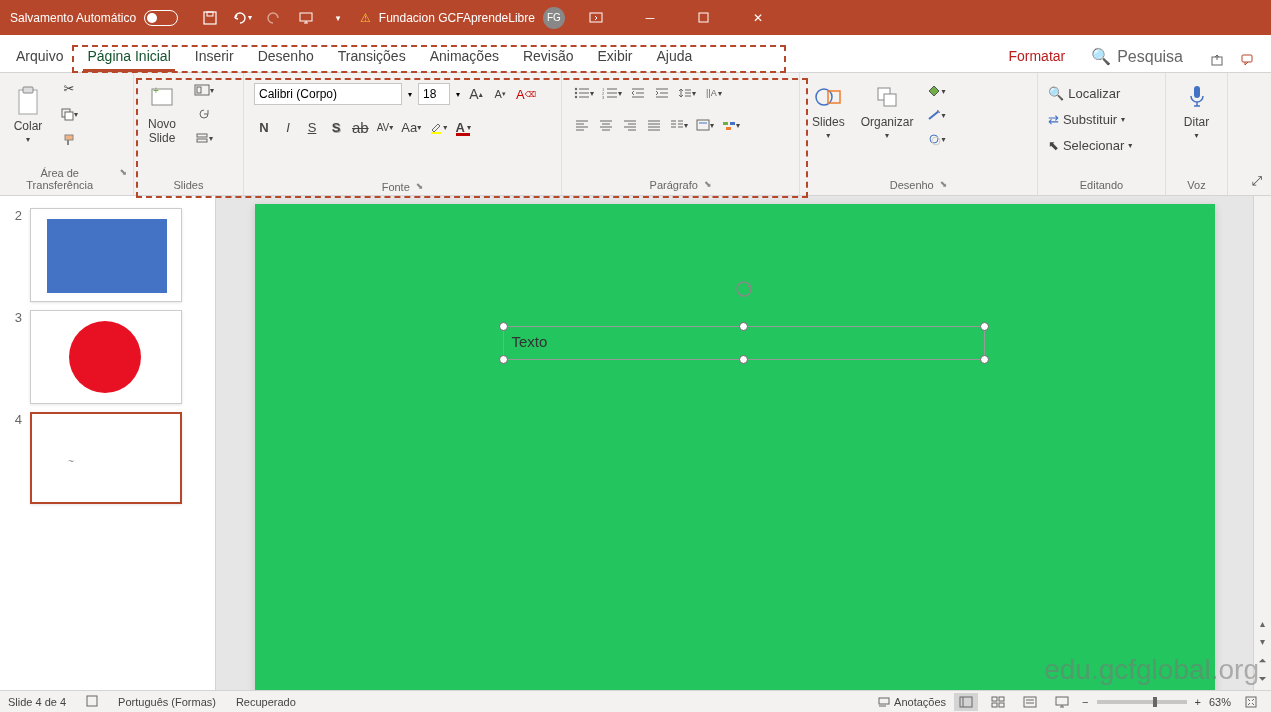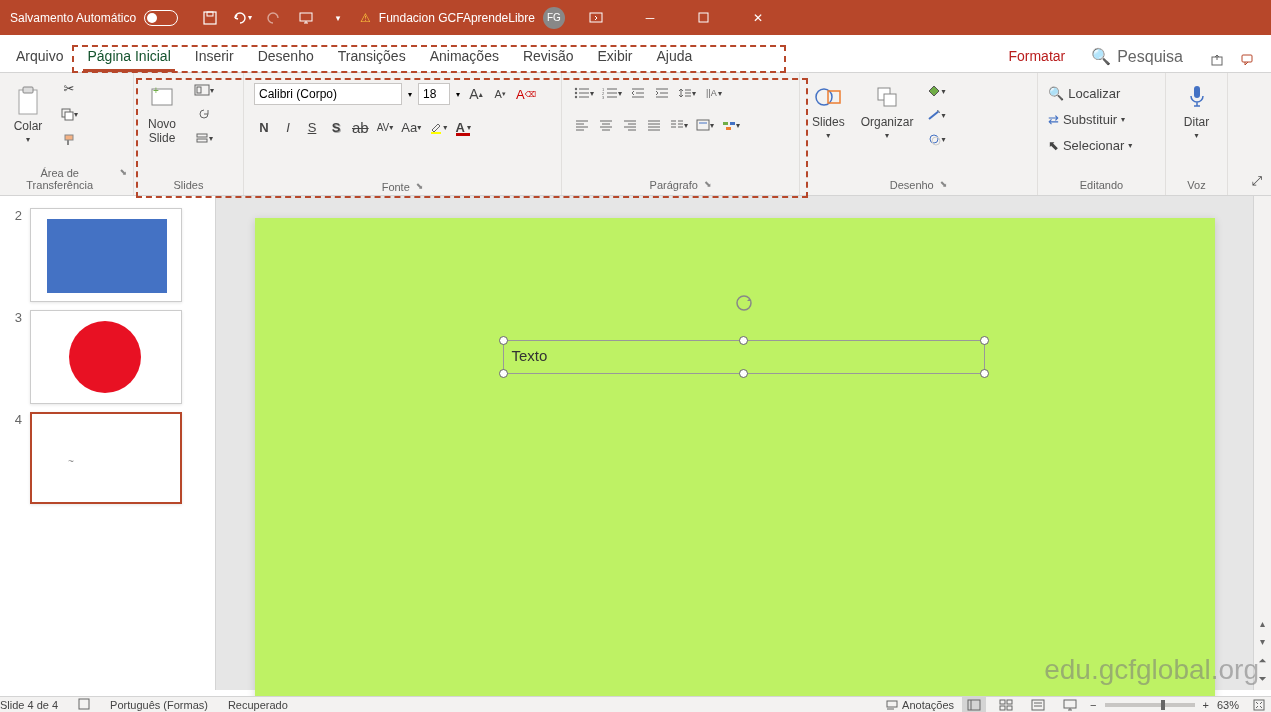--- a/index.html
+++ b/index.html
@@ -50,33 +50,33 @@
 .slide-panel { width: 216px; background: #fff; border-right: 1px solid #d4d4d4; overflow-y: auto; padding: 8px 0; }
 .slide-thumb-row { display: flex; align-items: flex-start; gap: 8px; padding: 4px 8px; }
 .slide-num { font-size: 13px; color: #666; width: 14px; text-align: right; }
 .slide-thumb { width: 152px; height: 94px; background: #fff; border: 1px solid #ccc; box-shadow: 0 1px 3px rgba(0,0,0,0.1); position: relative; }
 .slide-thumb.selected { border: 2px solid #b7472a; }
 .thumb2-rect { position: absolute; top: 10px; left: 16px; width: 120px; height: 74px; background: #4472c4; }
 .thumb3-circle { position: absolute; top: 10px; left: 38px; width: 72px; height: 72px; background: #e81123; border-radius: 50%; }
 .thumb4-dash { position: absolute; top: 42px; left: 36px; font-size: 10px; color: #888; }
 
 .canvas-area { flex: 1; display: flex; justify-content: center; align-items: flex-start; padding-top: 0; position: relative; }
-.slide-canvas { width: 960px; height: 490px; background: #bef264; box-shadow: 0 2px 8px rgba(0,0,0,0.15); position: relative; margin-top: 22px; }
+.slide-canvas { width: 960px; height: 490px; background: #22c55e; box-shadow: 0 2px 8px rgba(0,0,0,0.15); position: relative; margin-top: 8px; }
 .textbox { position: absolute; top: 122px; left: 248px; width: 482px; height: 34px; border: 1px solid #999; }
 .textbox-text { position: absolute; top: 6px; left: 8px; font-size: 15px; color: #333; }
 .handle { position: absolute; width: 9px; height: 9px; border: 1px solid #666; background: #fff; border-radius: 50%; }
 .h-tl { top: -5px; left: -5px; } .h-tm { top: -5px; left: 50%; margin-left: -5px; } .h-tr { top: -5px; right: -5px; }
 .h-bl { bottom: -5px; left: -5px; } .h-bm { bottom: -5px; left: 50%; margin-left: -5px; } .h-br { bottom: -5px; right: -5px; }
 .rotate-handle { position: absolute; top: -48px; left: 50%; margin-left: -10px; width: 20px; height: 20px; color: #888; }
 
 .right-scroll { width: 18px; background: #f3f2f1; border-left: 1px solid #d4d4d4; position: relative; }
 .scroll-arrow { position: absolute; width: 100%; height: 18px; display: flex; align-items: center; justify-content: center; font-size: 10px; color: #666; cursor: pointer; }
 
 
-.status-bar { position: absolute; bottom: 0; left: 0; right: 0; height: 16px; background: #f3f2f1; border-top: 1px solid #d4d4d4; display: flex; align-items: center; font-size: 11px; color: #444; padding: 0 0; gap: 20px; }
+.status-bar { position: absolute; bottom: 0; left: 0; right: 0; height: 22px; background: #f3f2f1; border-top: 1px solid #d4d4d4; display: flex; align-items: center; font-size: 11px; color: #444; padding: 0 8px; gap: 20px; }
 .status-right { margin-left: auto; display: flex; align-items: center; gap: 8px; }
 .view-btn { width: 24px; height: 18px; display: flex; align-items: center; justify-content: center; cursor: pointer; color: #666; }
 .view-btn.active { background: #d4d4d4; }
 .zoom-slider { width: 90px; height: 4px; background: #c8c6c4; position: relative; }
 .zoom-thumb { position: absolute; top: -3px; left: 56px; width: 4px; height: 10px; background: #666; }
 
 .watermark { position: absolute; bottom: 26px; right: 12px; font-size: 28px; color: rgba(120,120,120,0.55); font-weight: 300; z-index: 200; text-align: center; }
 
 svg { overflow: visible; }
 </style>

